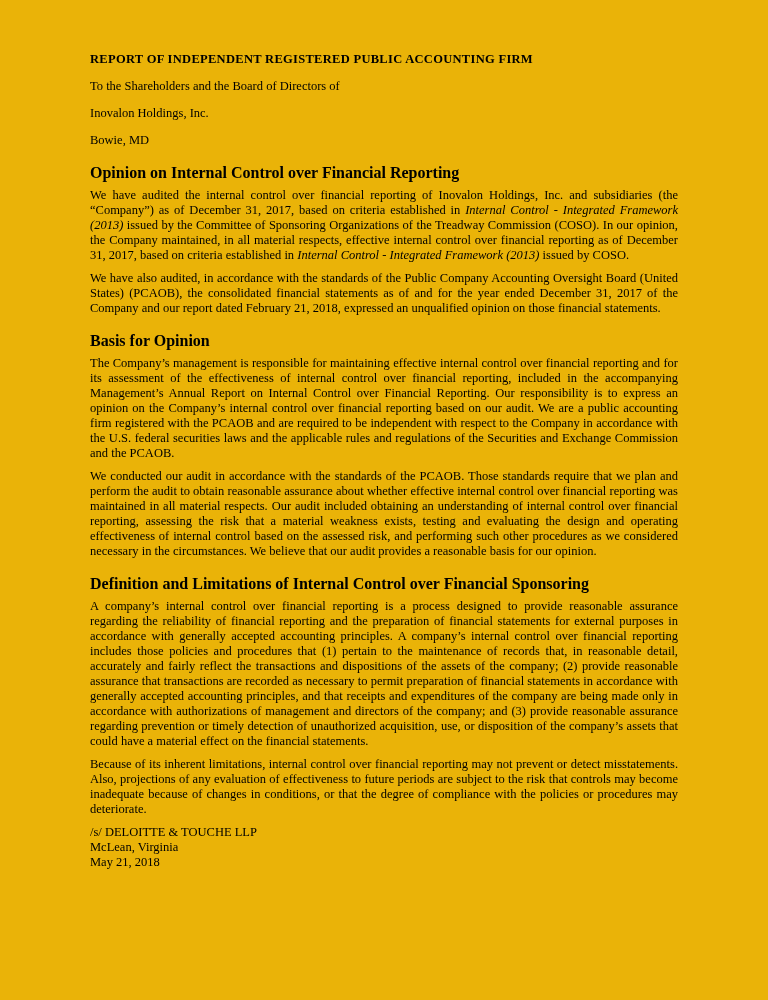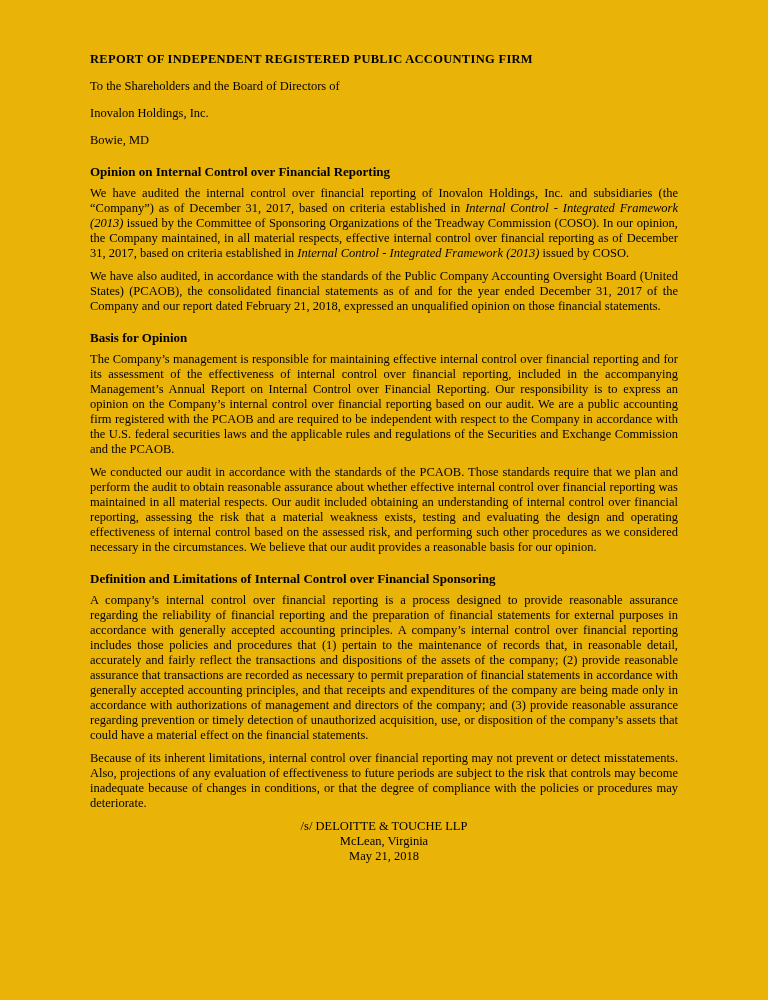--- a/index.html
+++ b/index.html
@@ -25,38 +25,37 @@
     font-weight: bold;
     letter-spacing: 0.3px;
     margin-bottom: 11px;
   }
   .addressee .line {
     font-size: 12.5px;
     line-height: 15px;
     margin-top: 12px;
   }
   .sec-heading {
-    font-size: 13px;
+    font-size: 16px;
     font-weight: bold;
     margin: 16px 0 6px 0;
   }
   .para {
     font-size: 12.5px;
     line-height: 15px;
     text-align: justify;
     margin: 0 0 8px 0;
   }
   .em { font-style: italic; }
   .signature {
     margin-top: 2px;
   }
   .signature .line {
     font-size: 12.5px;
     line-height: 15px;
-    text-align: center;
   }
   .footer {
     position: absolute;
     left: 0;
     top: 936px;
     width: 768px;
     text-align: center;
     font-size: 12.5px;
   }
 </style>

